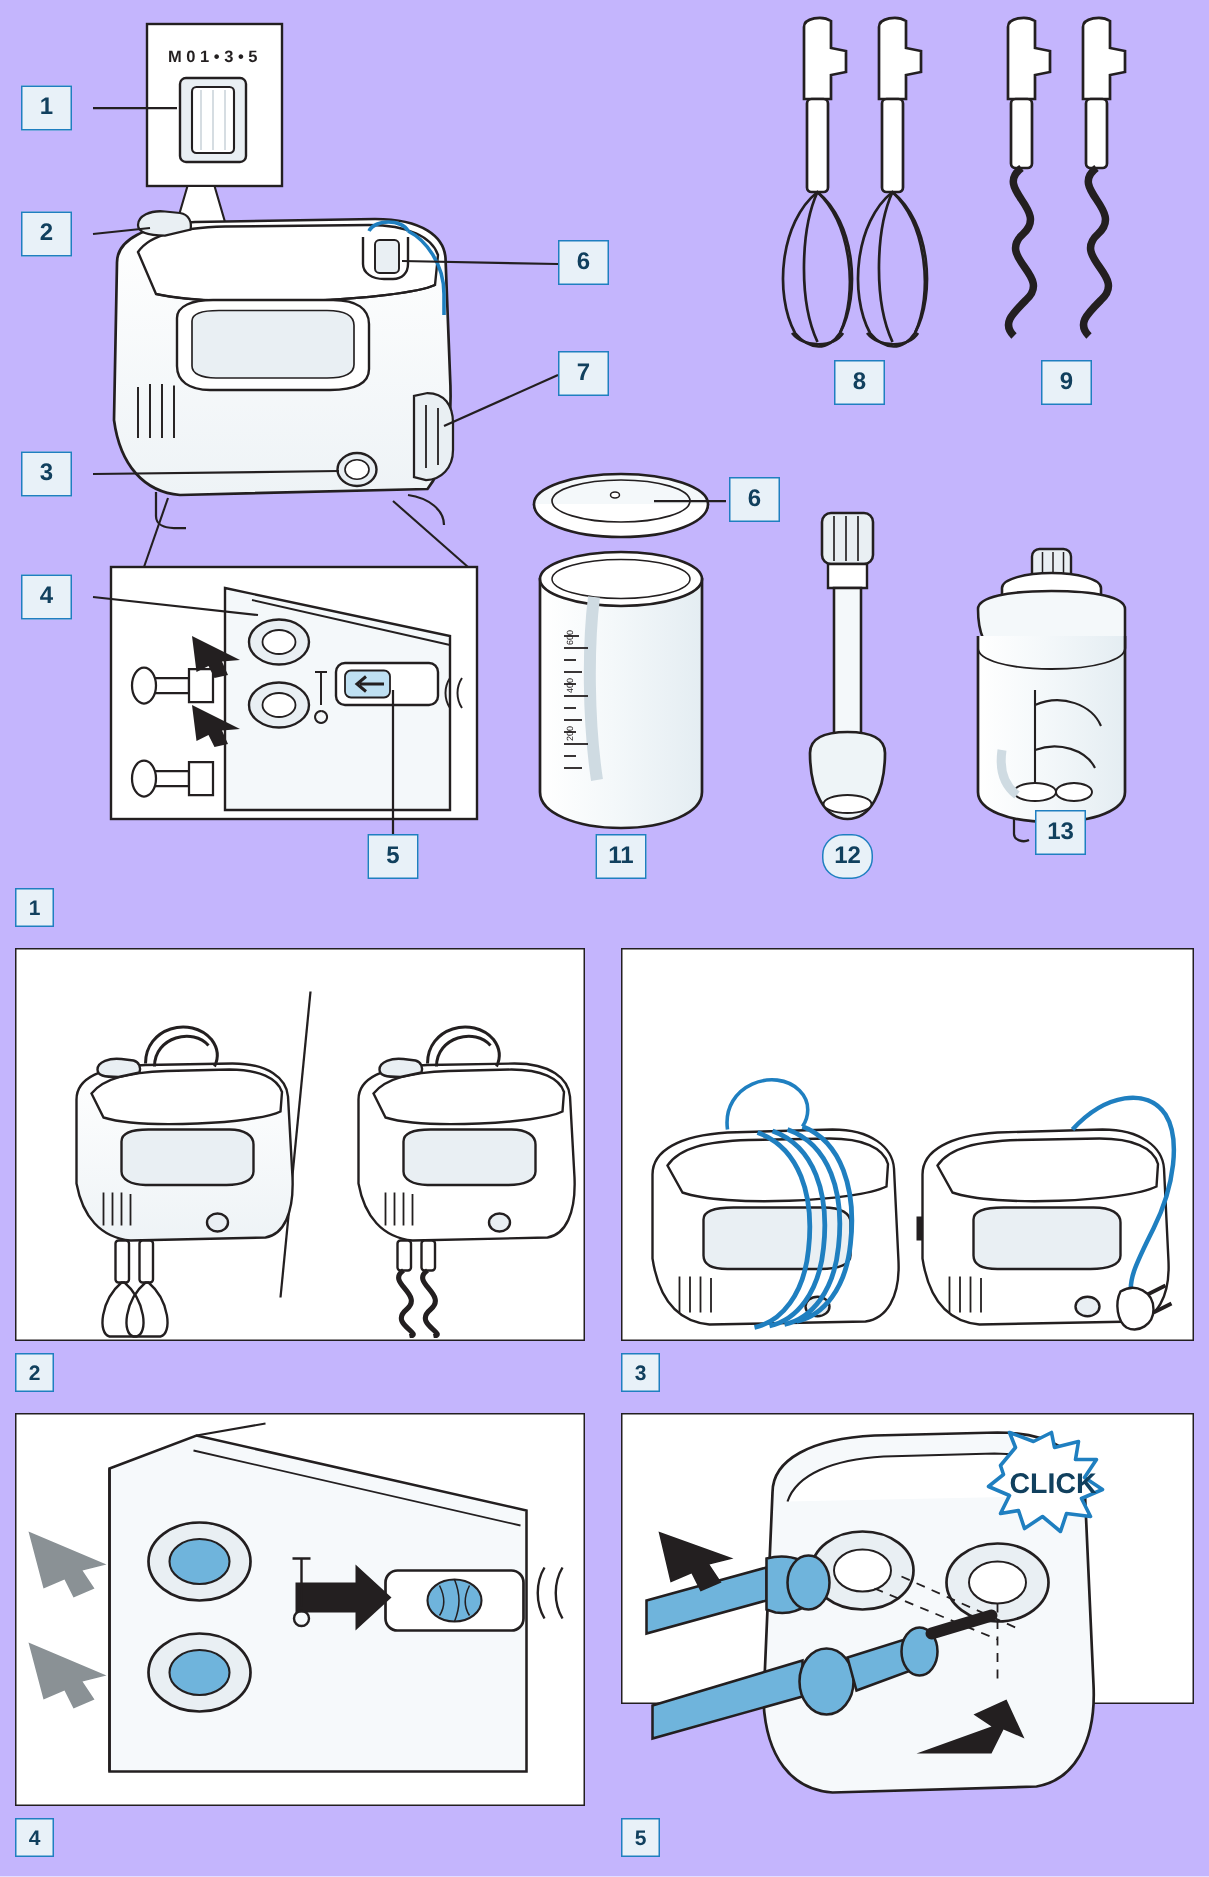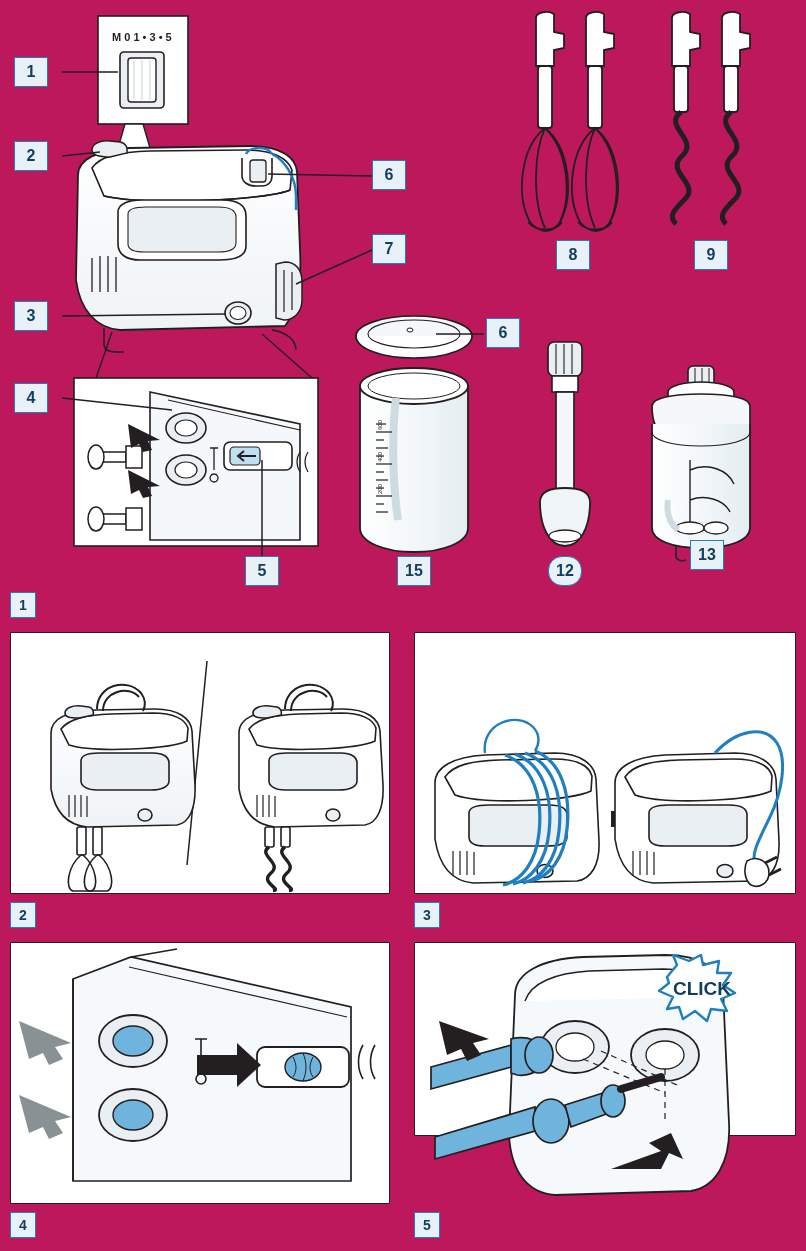--- a/index.html
+++ b/index.html
@@ -6,21 +6,21 @@
   html, body {
     margin: 0; padding: 0;
     background: #ffffff;
     font-family: "Liberation Sans", sans-serif;
   }
   #page {
     position: relative;
     width: 806px;
     height: 1251px;
     overflow: hidden;
-    background: #be185d;
+    background: #c4b5fd;
   }
   
   .badge {
     position: absolute;
     width: 34px; height: 30px;
     background: #e8f1f8;
     border: 1.5px solid #1f7fc0;
     color: #11405e;
     font-size: 16px;
     font-weight: bold;
@@ -297,21 +297,21 @@
   <div class="badge" style="left:14px;top:57px;">1</div>
   <div class="badge" style="left:14px;top:141px;">2</div>
   <div class="badge" style="left:14px;top:301px;">3</div>
   <div class="badge" style="left:14px;top:383px;">4</div>
   <div class="badge" style="left:245px;top:556px;">5</div>
   <div class="badge" style="left:372px;top:160px;">6</div>
   <div class="badge" style="left:372px;top:234px;">7</div>
   <div class="badge" style="left:556px;top:240px;">8</div>
   <div class="badge" style="left:694px;top:240px;">9</div>
   <div class="badge" style="left:486px;top:318px;">6</div>
-  <div class="badge" style="left:397px;top:556px;">15</div>
+  <div class="badge" style="left:397px;top:556px;">11</div>
   <div class="badge" style="left:548px;top:556px;border-radius:14px;">12</div>
   <div class="badge" style="left:690px;top:540px;">13</div>
 
   <div class="sec-label" style="left:10px;top:592px;">1</div>
 
   <div class="panel" style="left:10px;top:632px;width:380px;height:262px;">
     <svg width="377" height="259" viewBox="0 0 377 259">
 
       <path d="M196 28 L176 232" stroke="#231f20" stroke-width="1.5" fill="none"></path>
 

